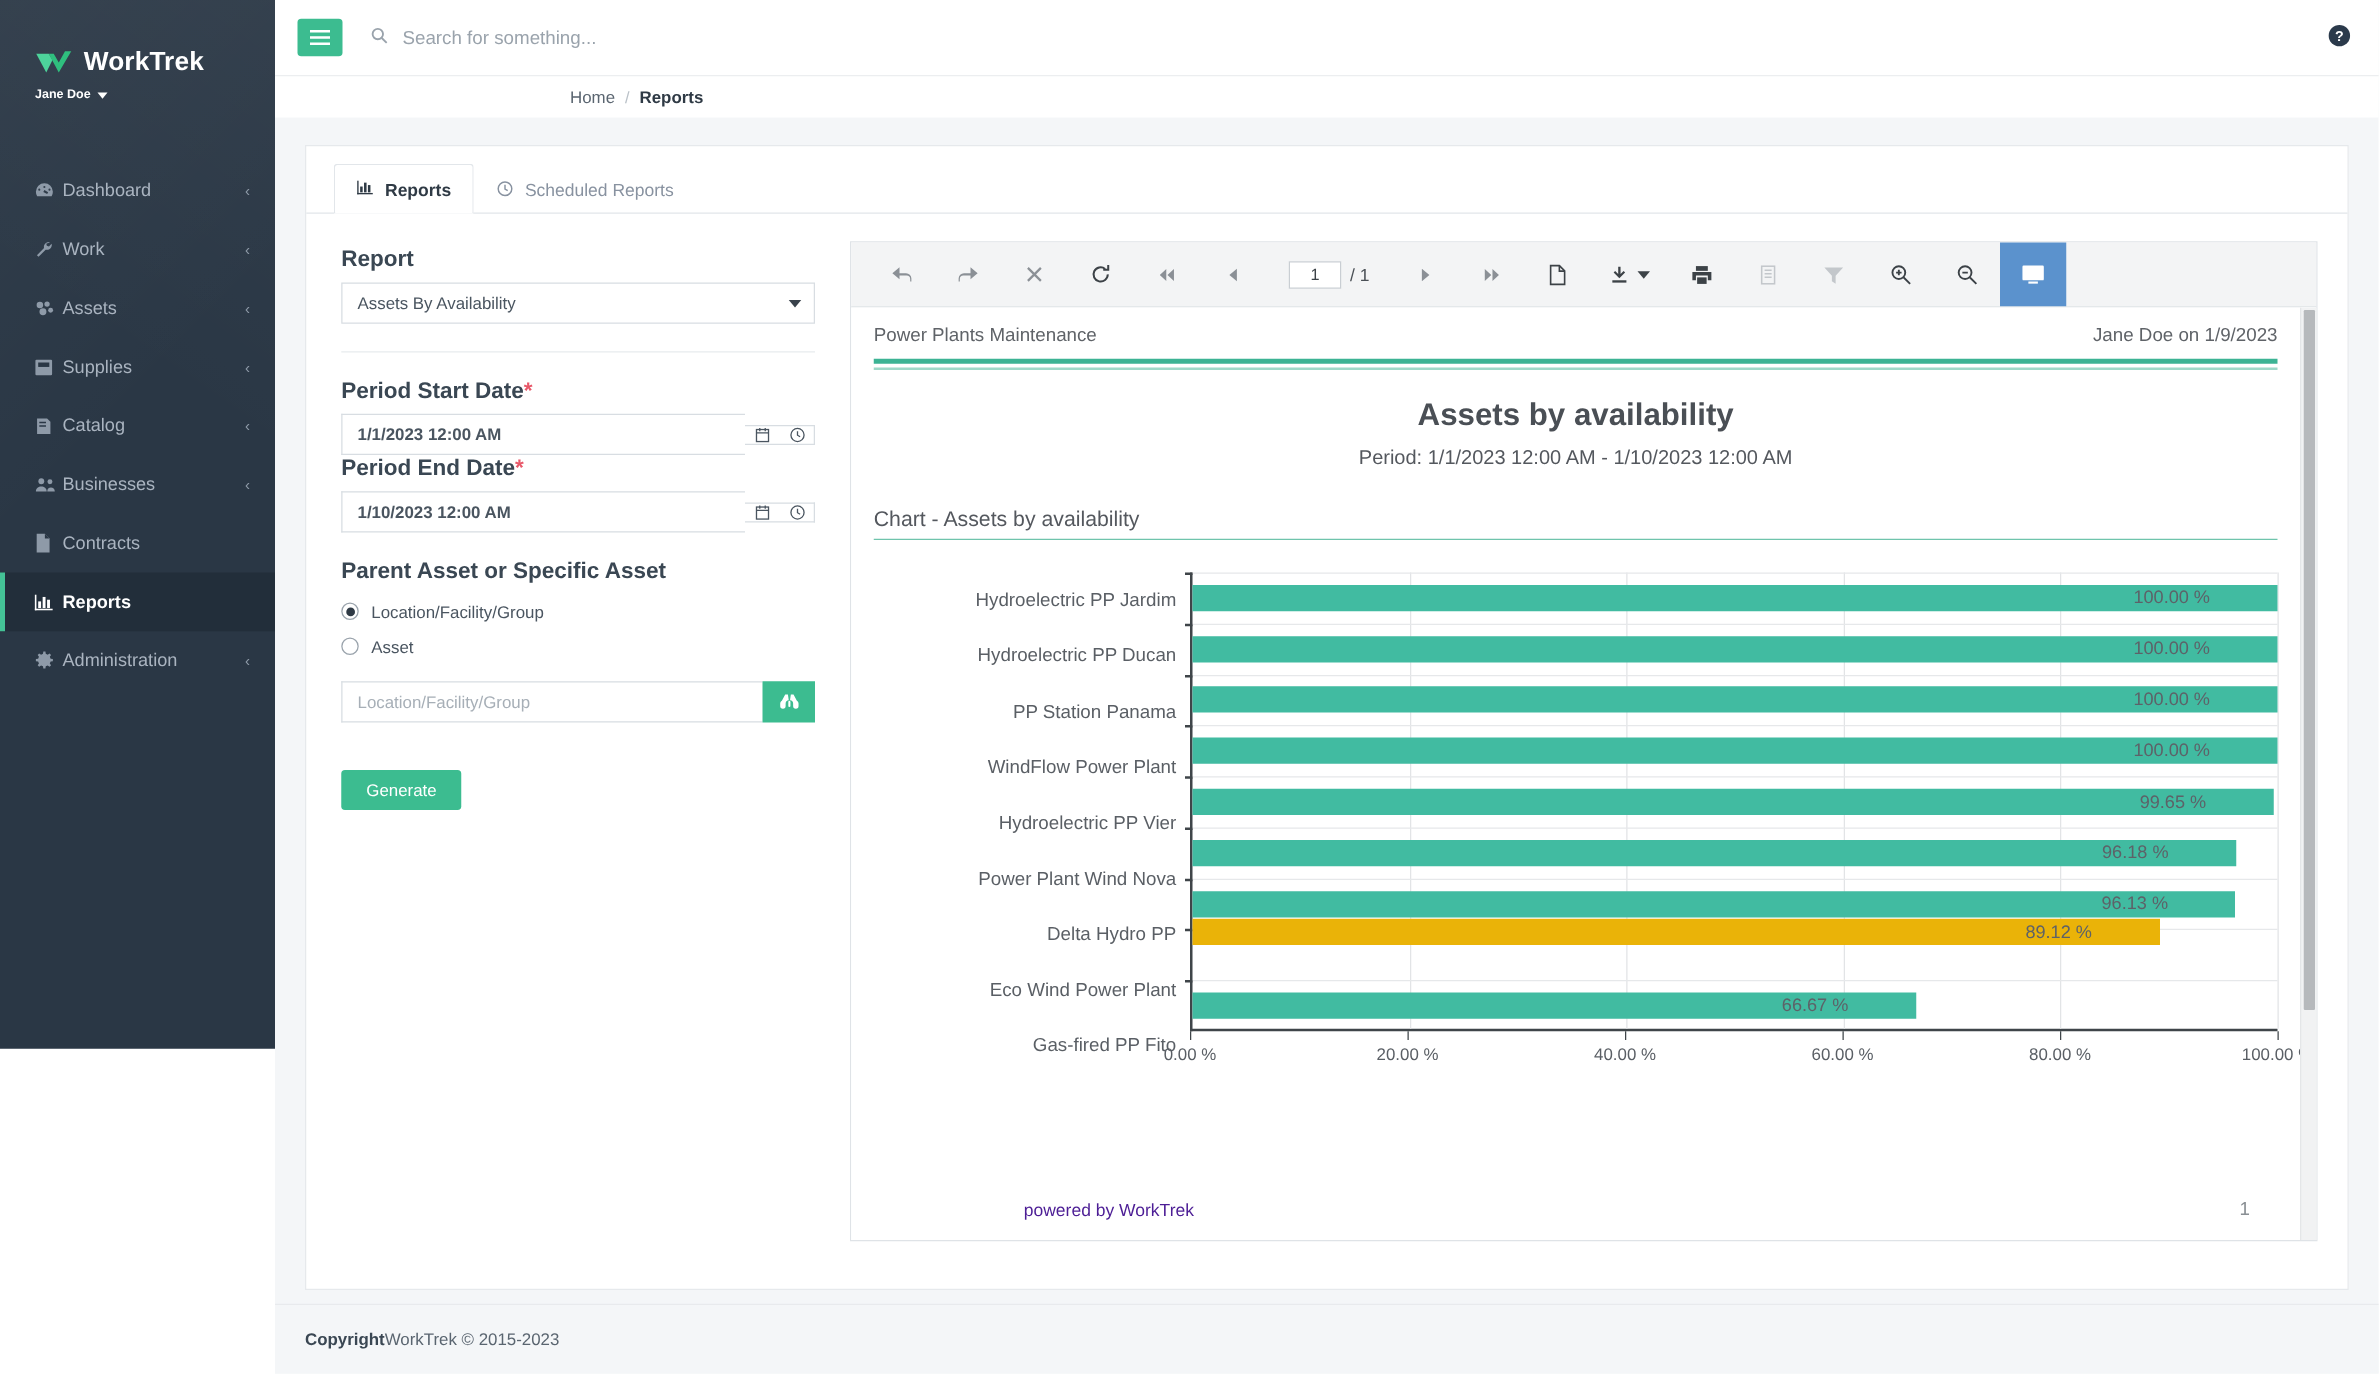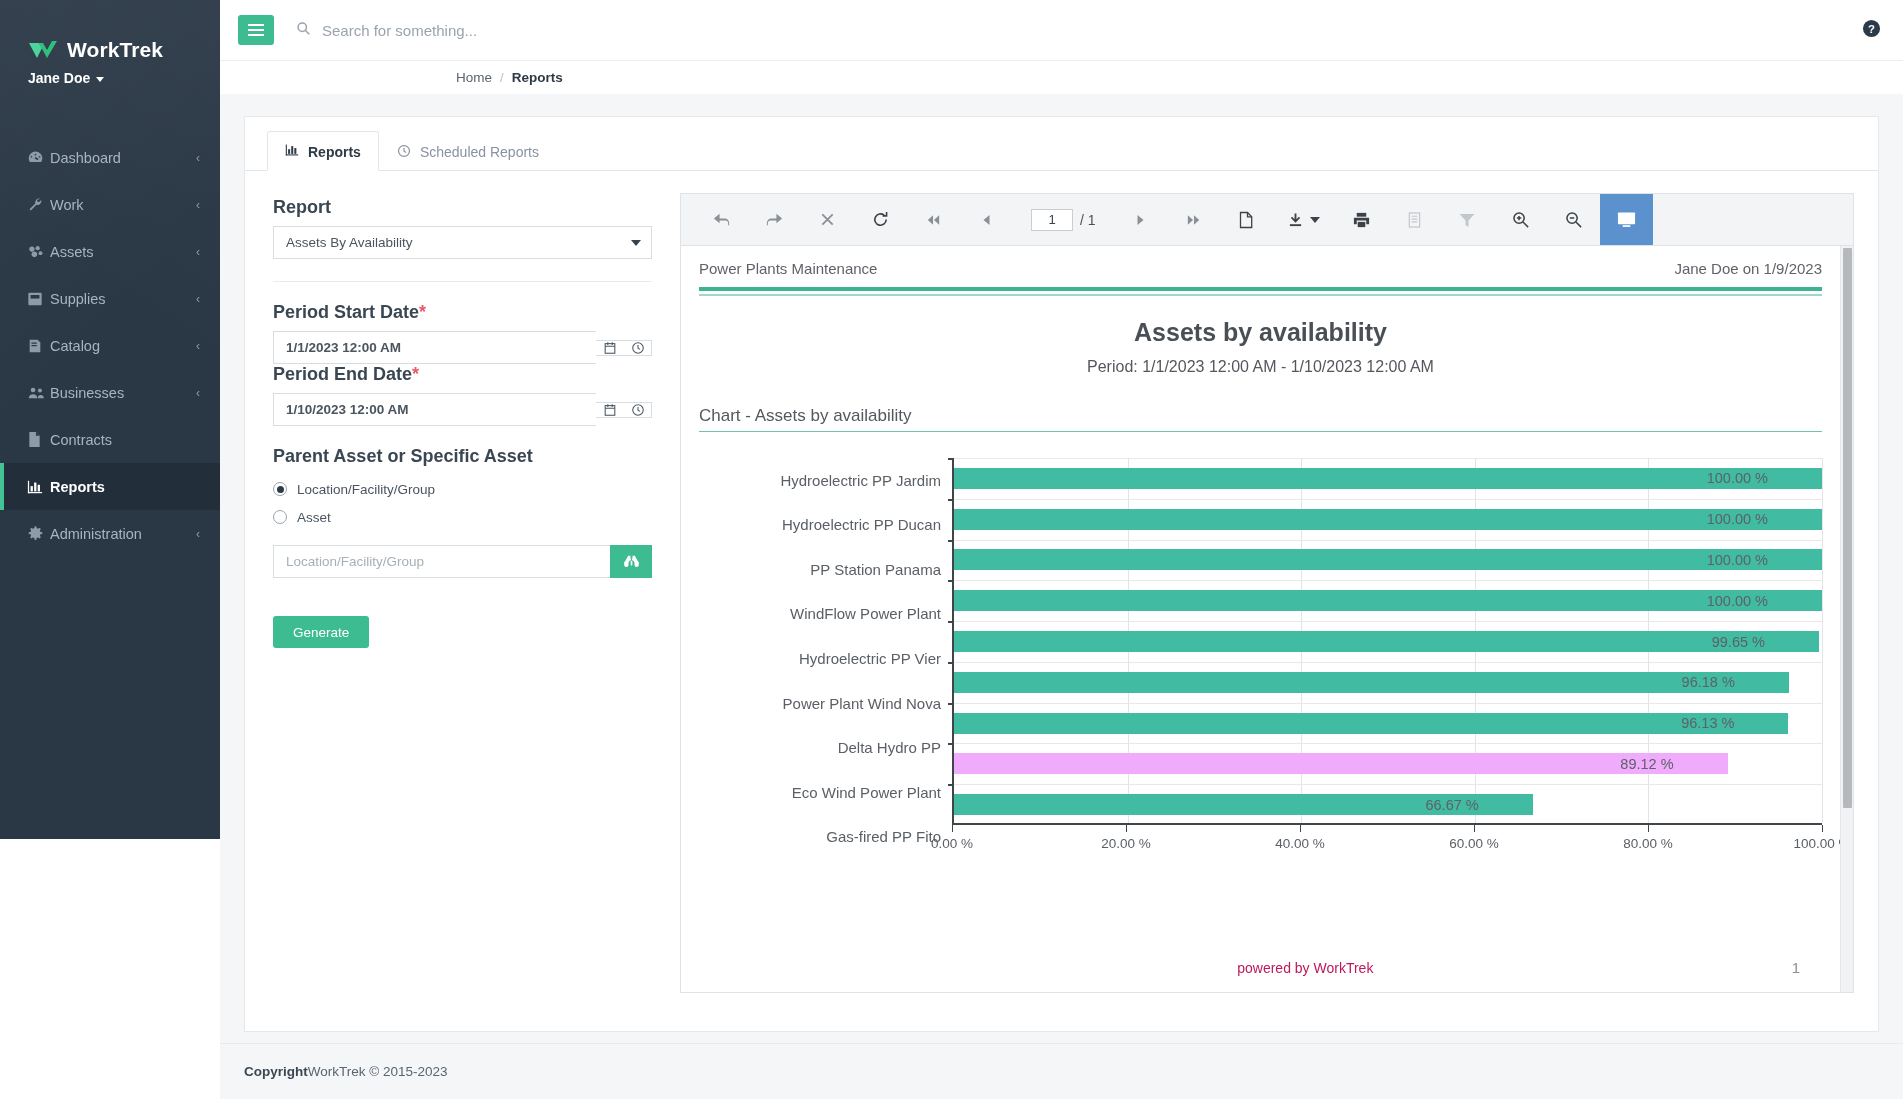--- a/index.html
+++ b/index.html
@@ -21,21 +21,21 @@
     background-image:linear-gradient(135deg, rgba(255,255,255,.035) 0%, rgba(255,255,255,0) 42%),
                      linear-gradient(215deg, rgba(255,255,255,.03) 0%, rgba(255,255,255,0) 38%);
     color:#b8c2cc;
     position:relative;
   }
   .brand { display:flex; align-items:center; gap:9px; padding:38px 0 0 28px; }
   .brand-logo { width:30px; height:22px; position:relative; }
   .brand-logo svg { display:block; }
   .brand-name { color:#fff; font-size:21px; font-weight:bold; letter-spacing:.1px; }
   .user-row { padding:8px 0 0 28px; display:flex; align-items:center; gap:6px; }
-  .user-name { color:#fff; font-size:14px; font-weight:bold; }
+  .user-name { color:#fff; font-size:10px; font-weight:bold; }
   .caret-dn { width:0;height:0;border-left:4.5px solid transparent;border-right:4.5px solid transparent;border-top:5px solid #fff; margin-top:2px;}
   .nav { margin-top:48px; }
   .nav-item {
     display:flex; align-items:center; height:47px; padding:0 20px 0 27px;
     font-size:14.5px; color:#aab4c0; cursor:pointer; position:relative;
   }
   .nav-item .ic { width:23px; flex:0 0 23px; display:flex; align-items:center; color:#8e9aa8; }
   .nav-item .lbl { flex:1; }
   .nav-item .chev { color:#8e9aa8; font-size:12px; line-height:1; }
   .nav-item.active { background:#222e3a; color:#ffffff; font-weight:bold; }
@@ -171,21 +171,21 @@
   .bar {
     position:absolute; height:21px; background:#41bba1; display:flex; align-items:center;
     justify-content:flex-end; padding-right:54px;
   }
   .bar-val { font-size:14.5px; color:#5d6268; }
   .xaxis { position:relative; height:34px; }
   .xtick { position:absolute; top:0; width:1px; height:7px; background:#3f4549; }
   .xlabel { position:absolute; top:11px; transform:translateX(-50%); font-size:13.5px; color:#5a5f65; white-space:nowrap; }
 
   .rpt-foot { margin-top:auto; display:flex; align-items:flex-end; padding:0 0 16px 0; }
-  .foot-center { flex:1; text-align:center; font-size:14px; color:#be185d; padding-left:120px; }
+  .foot-center { flex:1; font-size:14px; color:#4c1d95; padding-left:120px; }
   .foot-page { font-size:15px; color:#8a8f94; padding-right:22px; }
 
   .footer-bar {
     height:56px; background:#f4f6f8; display:flex; align-items:center; padding-left:24px;
     border-top:1px solid #e8eaed; font-size:13.5px; color:#5a6570;
   }
   .footer-bar b { color:#3a4753; }
 </style>
 </head>
 <body>
@@ -602,21 +602,21 @@
                           <div class="bar" style="top: 213.778px; left: 0px; width: 96.18%; background: rgb(65, 187, 161);">
                             <span class="bar-val">96.18 %</span>
                           </div>
                           <div class="row-line" style="top: 244.667px;"></div>
                           <div class="tickmark" style="top: 244.667px;"></div>
                           <div class="bar" style="top: 254.556px; left: 0px; width: 96.13%; background: rgb(65, 187, 161);">
                             <span class="bar-val">96.13 %</span>
                           </div>
                           <div class="row-line" style="top: 285.444px;"></div>
                           <div class="tickmark" style="top: 285.444px;"></div>
-                          <div class="bar" style="top: 295px; left: 0px; width: 89.12%; background: #f0abfc; padding-left: 16px;">
+                          <div class="bar" style="top: 277px; left: 0px; width: 89.12%; background: #eab308; padding-left: 16px;">
                             <span class="bar-val">89.12 %</span>
                           </div>
                           <div class="row-line" style="top: 326.222px;"></div>
                           <div class="tickmark" style="top: 326.222px;"></div>
                           <div class="bar" style="top: 336.111px; left: 0px; width: 66.67%; background: rgb(65, 187, 161);">
                             <span class="bar-val">66.67 %</span>
                           </div>
                         </div>
                       <div class="xaxis" id="xaxis">
                           <div class="xtick" style="left: 0%;"></div>

